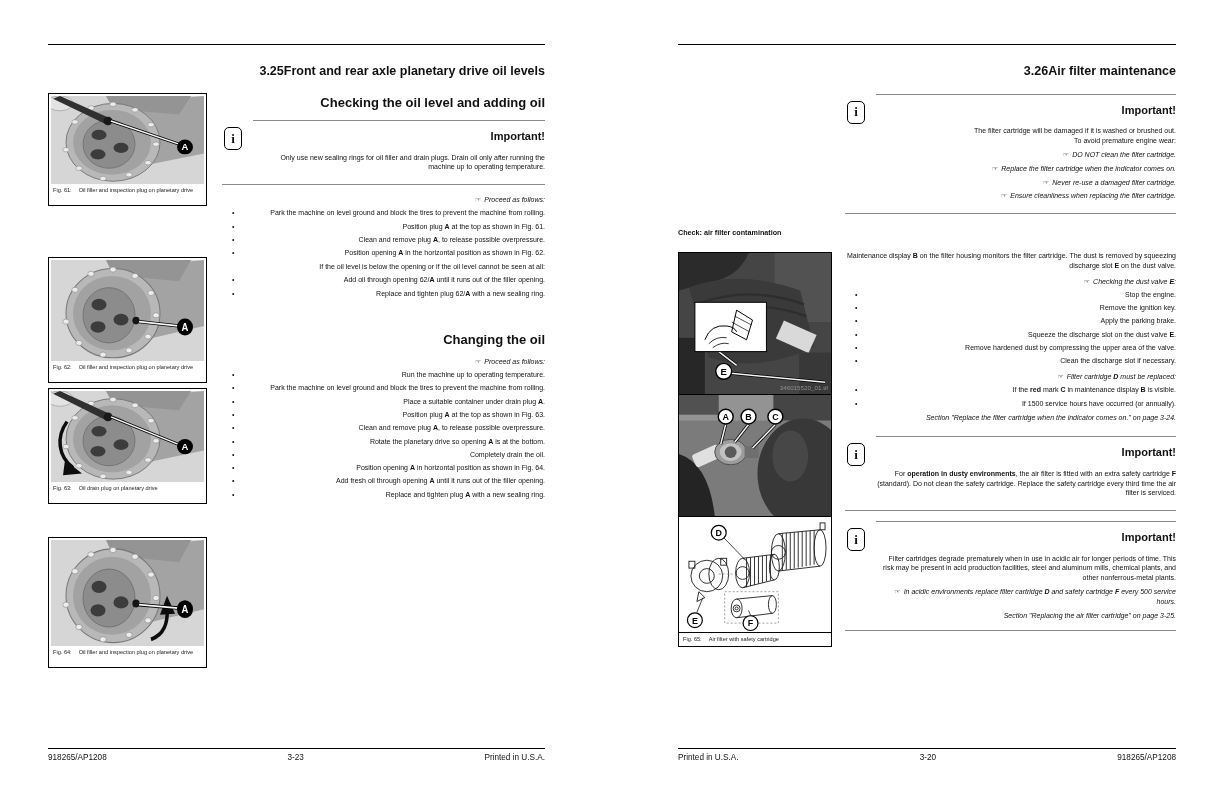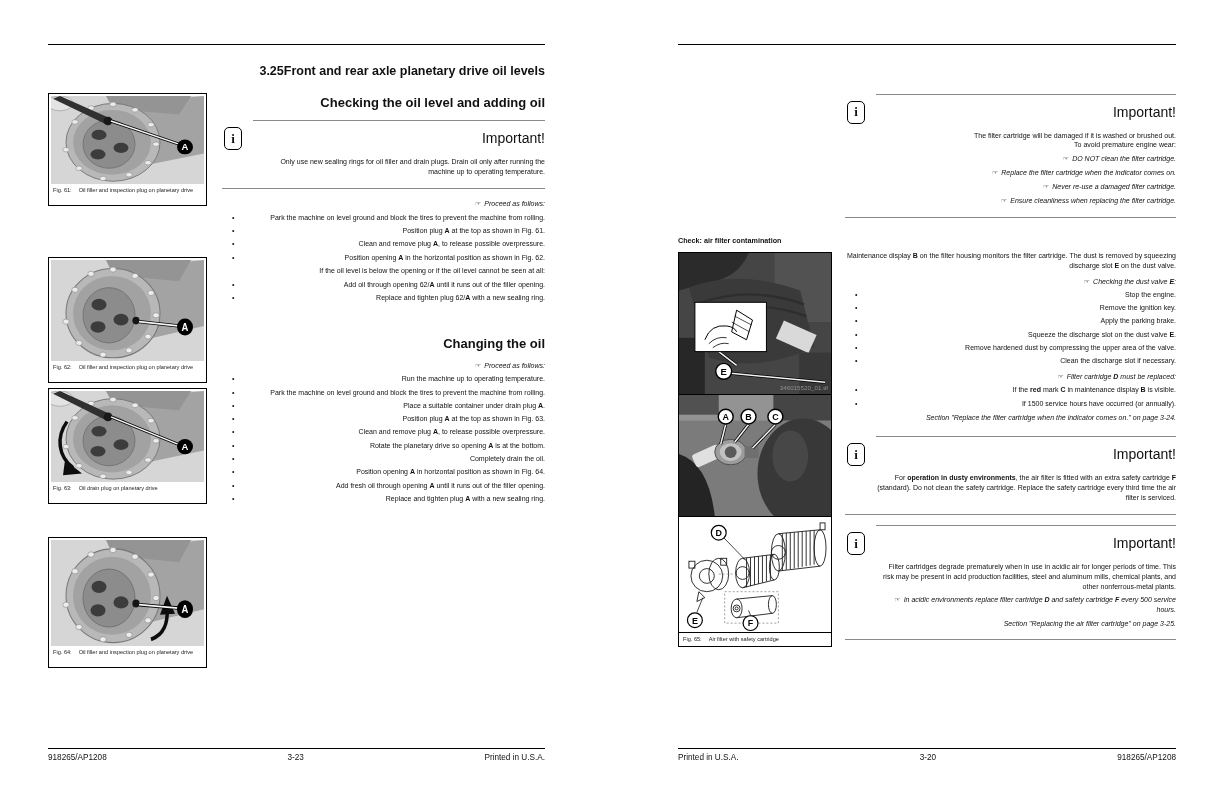--- a/index.html
+++ b/index.html
@@ -25,29 +25,29 @@
   ul.steps{list-style:none;margin:2px 0 4px 10px;padding:0;}
   ul.steps li{position:relative;padding-left:9px;margin:3.5px 0;}
   ul.steps li::before{content:"•";position:absolute;left:0;top:0;}
   .cond{margin:4px 0 2px;}
   
   .imp{position:relative;border-bottom:1px solid #8a8a8a;margin:4px 0 10px;}
   .imp-icon{position:absolute;left:2px;top:7px;width:16px;height:21px;border:1.6px solid #000;
             border-radius:5px;display:flex;align-items:center;justify-content:center;
             font-family:"Liberation Serif",serif;font-weight:bold;font-size:13px;background:#fff;}
   .imp-body{margin-left:31px;border-top:1px solid #8a8a8a;padding:4px 0 8px;}
-  .imp-title{font-size:14px;font-weight:normal;margin:4px 0 8px;}
+  .imp-title{font-size:11px;font-weight:bold;margin:4px 0 8px;}
   .imp-text{margin:0 0 4px;}
   .imp-line{margin:0;}
   .imp .pointer-line{margin:4px 0;}
   .section-ref{font-style:italic;margin:2px 0 2px 22px;}
   .imp .section-ref{margin-left:12px;}
   
   .imp-col{position:absolute;left:167px;right:0;top:90px;font-size:7px;line-height:1.4;}
-  .check-heading{position:absolute;left:0;top:236px;font-size:7.2px;font-weight:bold;}
+  .check-heading{position:absolute;left:0;top:228px;font-size:7.2px;font-weight:bold;}
   .fig65{position:absolute;left:0;top:252px;width:154px;border:1px solid #000;
          box-sizing:border-box;background:#fff;}
   .fig65 svg{display:block;width:100%;border-bottom:1px solid #000;}
   .text-col2{position:absolute;left:167px;right:0;top:251px;font-size:7px;line-height:1.4;}
   .mt-changing{margin-top:32px;}
   .mt-imp{margin-top:14px;}
   
   .footer-rule{position:absolute;left:0;right:0;top:748px;border-top:1.6px solid #000;}
   .footer{position:absolute;left:0;right:0;top:753px;display:flex;justify-content:space-between;
           font-size:8.2px;font-weight:normal;}
@@ -207,20 +207,21 @@
     <div class="footer-rule"></div>
     <div class="footer">
       <span>918265/AP1208</span>
       <span>3-23</span>
       <span>Printed in U.S.A.</span>
     </div>
   </section>
 
   <section class="page" id="page-right">
     <div class="top-rule"></div>
+    <h1 class="sec-title"><span class="sec-num">3.26</span><span>Air filter maintenance</span></h1>
 
     <div class="imp-col">
       <div class="imp">
         <div class="imp-icon">
             <span>i</span>
           </div>
         <div class="imp-body">
           <div class="imp-title">Important!</div>
           <div>
               <p class="imp-line">The filter cartridge will be damaged if it is washed or brushed out.</p>

